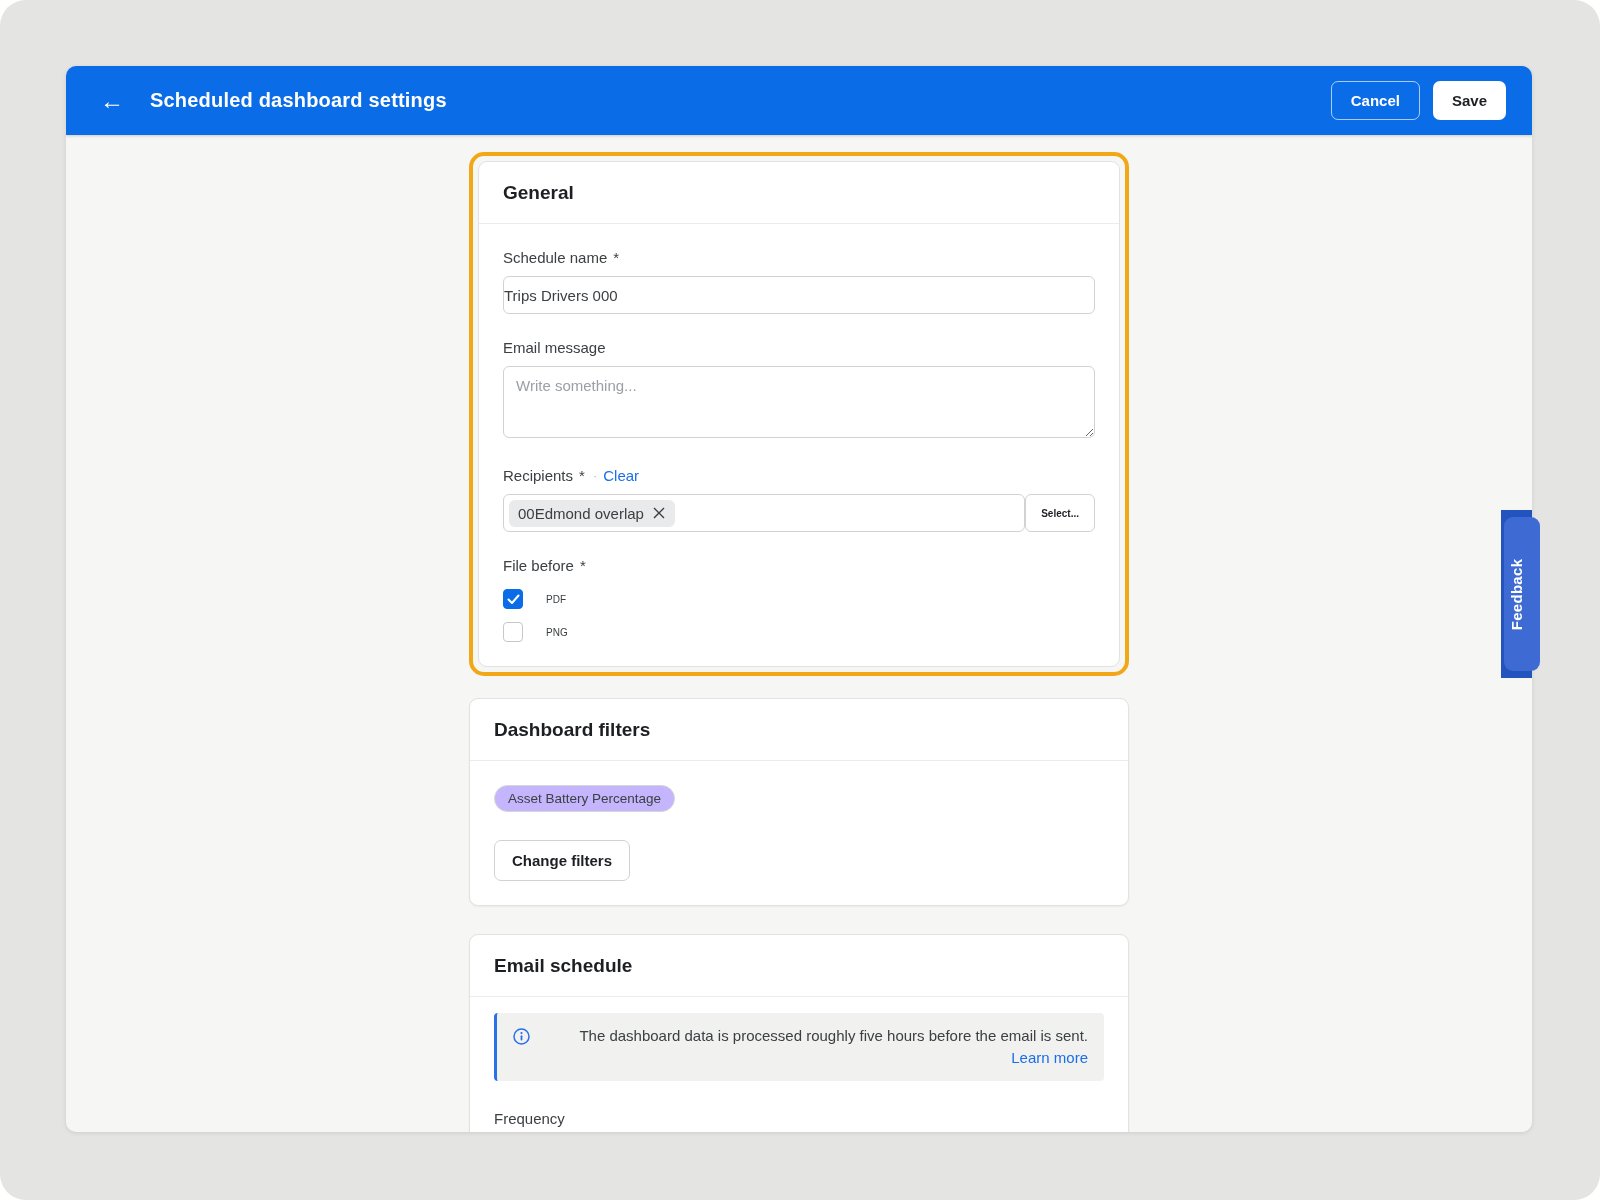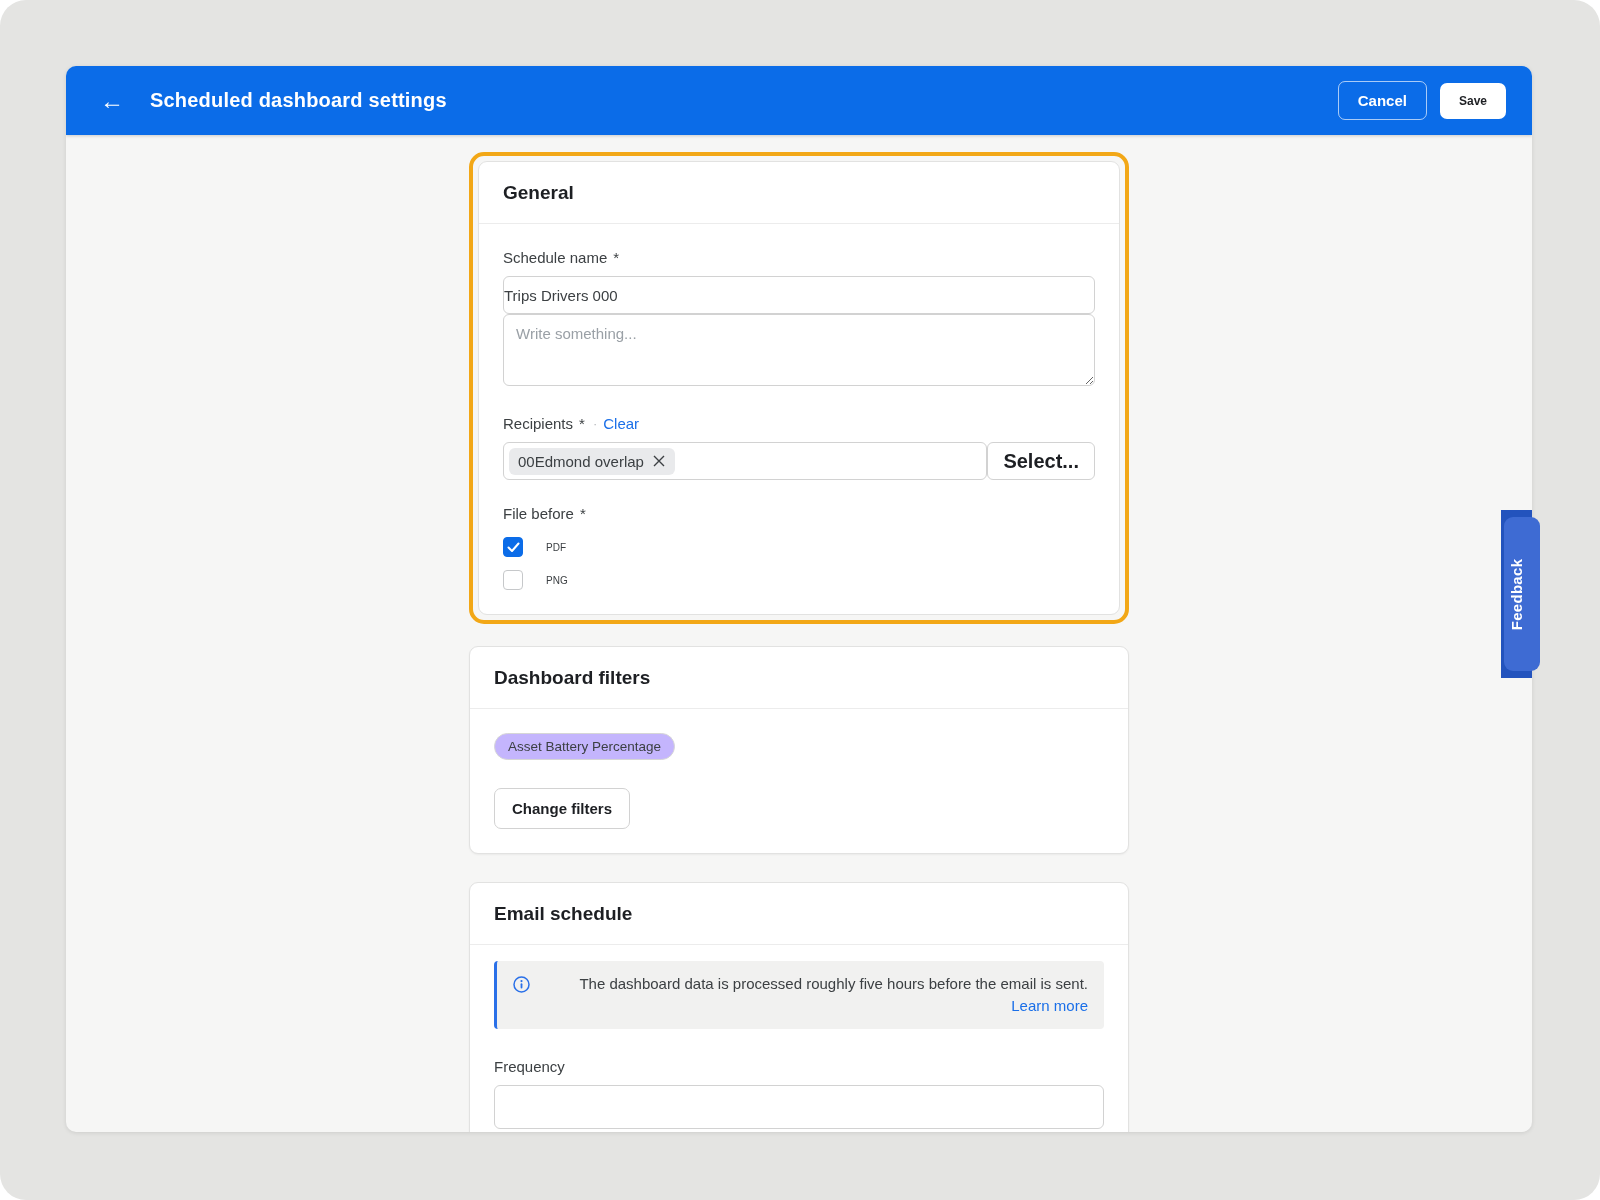--- a/index.html
+++ b/index.html
@@ -45,21 +45,21 @@
   .header-spacer { flex: 1; }
   .cancel-btn {
     background: transparent;
     border: 1px solid rgba(255,255,255,0.65);
     color: #ffffff; font-weight: 700; font-size: 15px;
     padding: 10px 19px; border-radius: 7px; cursor: pointer;
     font-family: inherit;
   }
   .save-btn {
     background: #ffffff; border: none;
-    color: #1d1f23; font-weight: 700; font-size: 12px;
+    color: #1d1f23; font-weight: 700; font-size: 15px;
     padding: 11px 19px; border-radius: 7px; cursor: pointer;
     margin-left: 13px;
     font-family: inherit;
   }
 
   
   .content { width: 660px; margin: 0 auto; padding-top: 17px; }
 
   .card {
     background: #ffffff;
@@ -119,21 +119,21 @@
   }
   .chip {
     display: inline-flex; align-items: center; gap: 8px;
     background: #e9eaec; border-radius: 6px;
     padding: 5px 9px; font-size: 15px; color: #3c4043;
   }
   .chip-x { display: inline-flex; cursor: pointer; }
   .select-btn {
     height: 38px; padding: 0 15px;
     background: #fff; border: 1px solid #d2d2d2; border-radius: 6px;
-    font-weight: 700; font-size: 20px; color: #1d1f23;
+    font-weight: 700; font-size: 10px; color: #1d1f23;
     cursor: pointer; font-family: inherit;
   }
 
   .checkbox-row { display: flex; align-items: center; gap: 23px; margin-top: 13px; font-size: 10px; color: #3c4043; }
   .checkbox {
     width: 20px; height: 20px; border-radius: 4px;
     border: 1.5px solid #c6c8ca; background: #fff;
     display: inline-flex; align-items: center; justify-content: center;
     cursor: pointer; flex: none;
   }
@@ -217,20 +217,23 @@
         <div class="card">
           <div class="card-header">General</div>
           <div class="card-body">
 
             <div class="field-label">
               <span>Schedule name</span>
               <span class="required-mark">*</span>
             </div>
             <input class="text-input" type="text" value="Trips Drivers 000" style="">
 
+            <div class="field-label field-gap">
+              <span>Email message</span>
+            </div>
             <textarea class="textarea-input" placeholder="Write something..." style=""></textarea>
 
             <div class="field-label field-gap">
               <span>Recipients</span>
               <span class="required-mark">*</span>
               <span class="label-sep">·</span>
               <a class="clear-link">Clear</a>
             </div>
             <div class="recipients-row">
               <div class="recipients-box">

